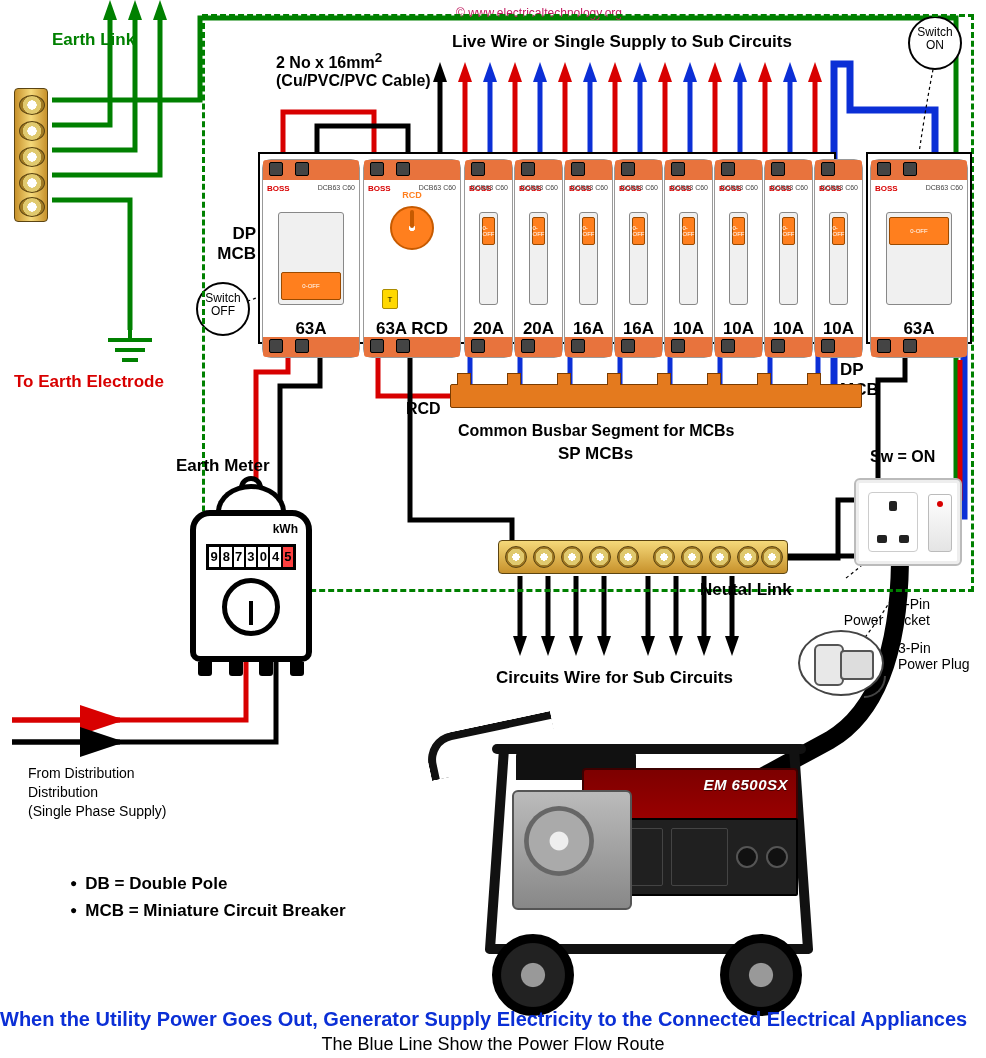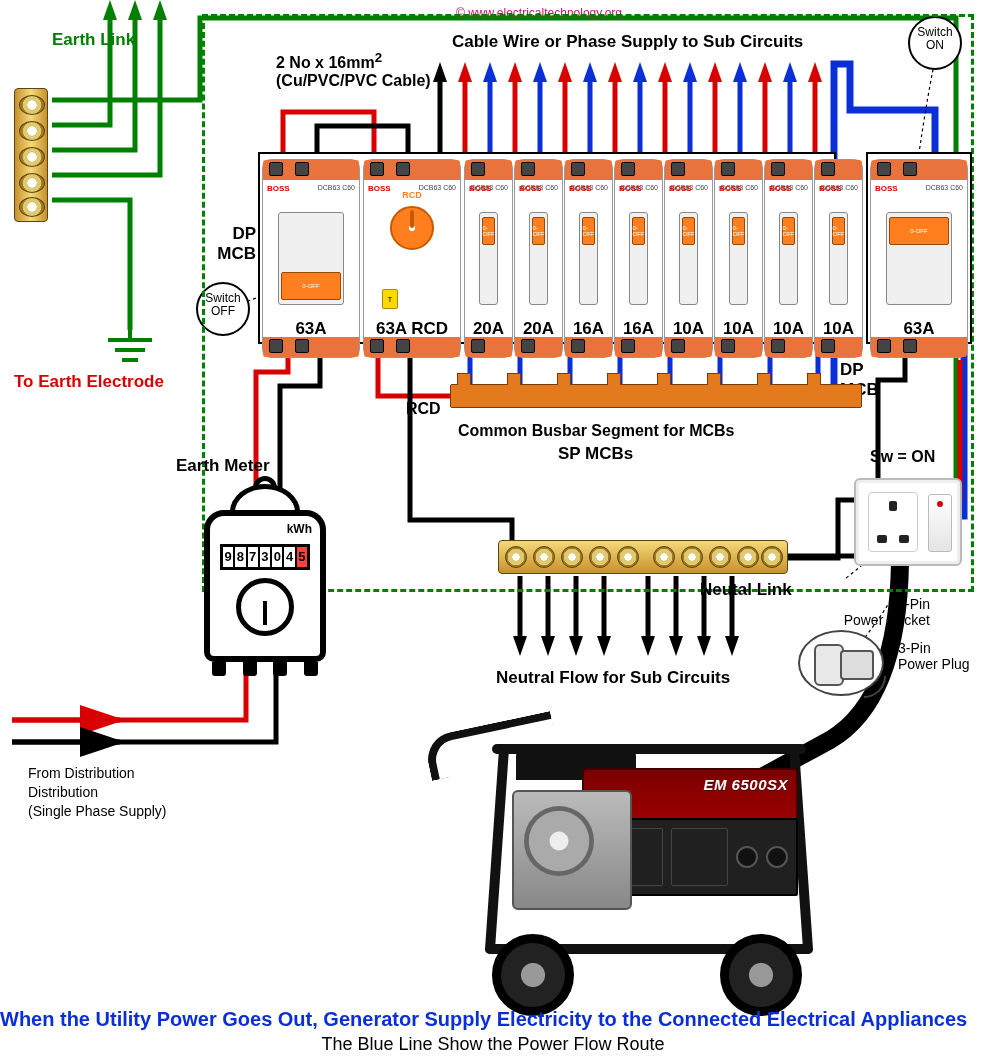--- a/index.html
+++ b/index.html
@@ -269,21 +269,21 @@
 <div class="arr-dn black" style="left:725px; top:636px"></div>
 
 <div class="abs watermark" style="left:456px; top:6px">© www.electricaltechnology.org</div>
 <div class="abs lbl green" style="left:52px; top:30px">Earth Link</div>
 
 <div class="abs lblm" style="left:276px; top:50px">
   <span>2 No x 16mm</span><sup>2</sup><br>
   <span>(Cu/PVC/PVC Cable)</span>
 </div>
 
-<div class="abs lbl" style="left:452px; top:32px">Cable Wire or Phase Supply to Sub Circuits</div>
+<div class="abs lbl" style="left:452px; top:32px">Live Wire or Single Supply to Sub Circuits</div>
 
 <div class="abs circ" style="left:908px; top:16px; width:54px; height:54px"><span style="white-space:pre-line">Switch
 ON</span></div>
 <div class="abs circ" style="left:196px; top:282px; width:54px; height:54px"><span style="white-space:pre-line">Switch
 OFF</span></div>
 
 <div class="abs earth-bus" style="left:14px; top:88px">
   <div class="eb-screw" style="top:6px"></div>
   <div class="eb-screw" style="top:32px"></div>
   <div class="eb-screw" style="top:58px"></div>
@@ -439,21 +439,21 @@
     <div class="nb-screw" style="left:62px"></div>
     <div class="nb-screw" style="left:90px"></div>
     <div class="nb-screw" style="left:118px"></div>
   <div class="nb-screw" style="left:154px"></div>
     <div class="nb-screw" style="left:182px"></div>
     <div class="nb-screw" style="left:210px"></div>
     <div class="nb-screw" style="left:238px"></div>
     <div class="nb-screw" style="left:262px"></div>
 </div>
 <div class="abs lbl" style="left:700px; top:580px">Neutal Link</div>
-<div class="abs lbl" style="left:496px; top:668px">Neutral Flow for Sub Circuits</div>
+<div class="abs lbl" style="left:496px; top:668px">Circuits Wire for Sub Circuits</div>
 
 <div class="socket" style="left:854px; top:478px">
   <div class="holes">
       <div class="h1"></div>
       <div class="h2"></div>
       <div class="h3"></div>
     </div>
   <div class="sw"></div>
 </div>
 <div class="abs lblm" style="left:870px; top:448px">Sw = ON</div>
@@ -462,21 +462,21 @@
 
 <div class="plug-bubble" style="left:798px; top:630px">
   <div class="p1"></div>
     <div class="p2"></div>
     <div class="lead"></div>
 </div>
 <div class="abs small" style="left:898px; top:640px; white-space:pre-line">3-Pin
 Power Plug</div>
 
 <div class="abs lbl" style="left:176px; top:456px">Earth Meter</div>
-<div class="meter" style="left:204px; top:510px">
+<div class="meter" style="left:190px; top:510px">
   <div class="ring"></div>
     <div class="top"></div>
   <div class="body">
     <div class="label">kWh</div>
     <div class="display">
       <span>9</span>
       <span>8</span>
       <span>7</span>
       <span>3</span>
       <span>0</span>
@@ -517,16 +517,18 @@
       <div class="outp" style="flex:1.4;border:1px solid #444;border-radius:2px"></div>
       <div class="out"></div>
       <div class="out"></div>
   </div>
   <div class="engine"></div>
   <div class="wheelL"></div>
   <div class="wheelR"></div>
 </div>
 
 <div class="abs" style="left:70px; top:870px; font-size:17px; font-weight:bold; line-height:1.6">
+  <div class="dot">DB = Double Pole</div>
+  <div class="dot">MCB = Miniature Circuit Breaker</div>
 </div>
 
 <div class="abs caption1" style="left:0; top:1008px">When the Utility Power Goes Out, Generator Supply Electricity to the Connected Electrical Appliances</div>
 <div class="abs caption2" style="left:0; top:1034px">The Blue Line Show the Power Flow Route</div>
 
 </body></html>

